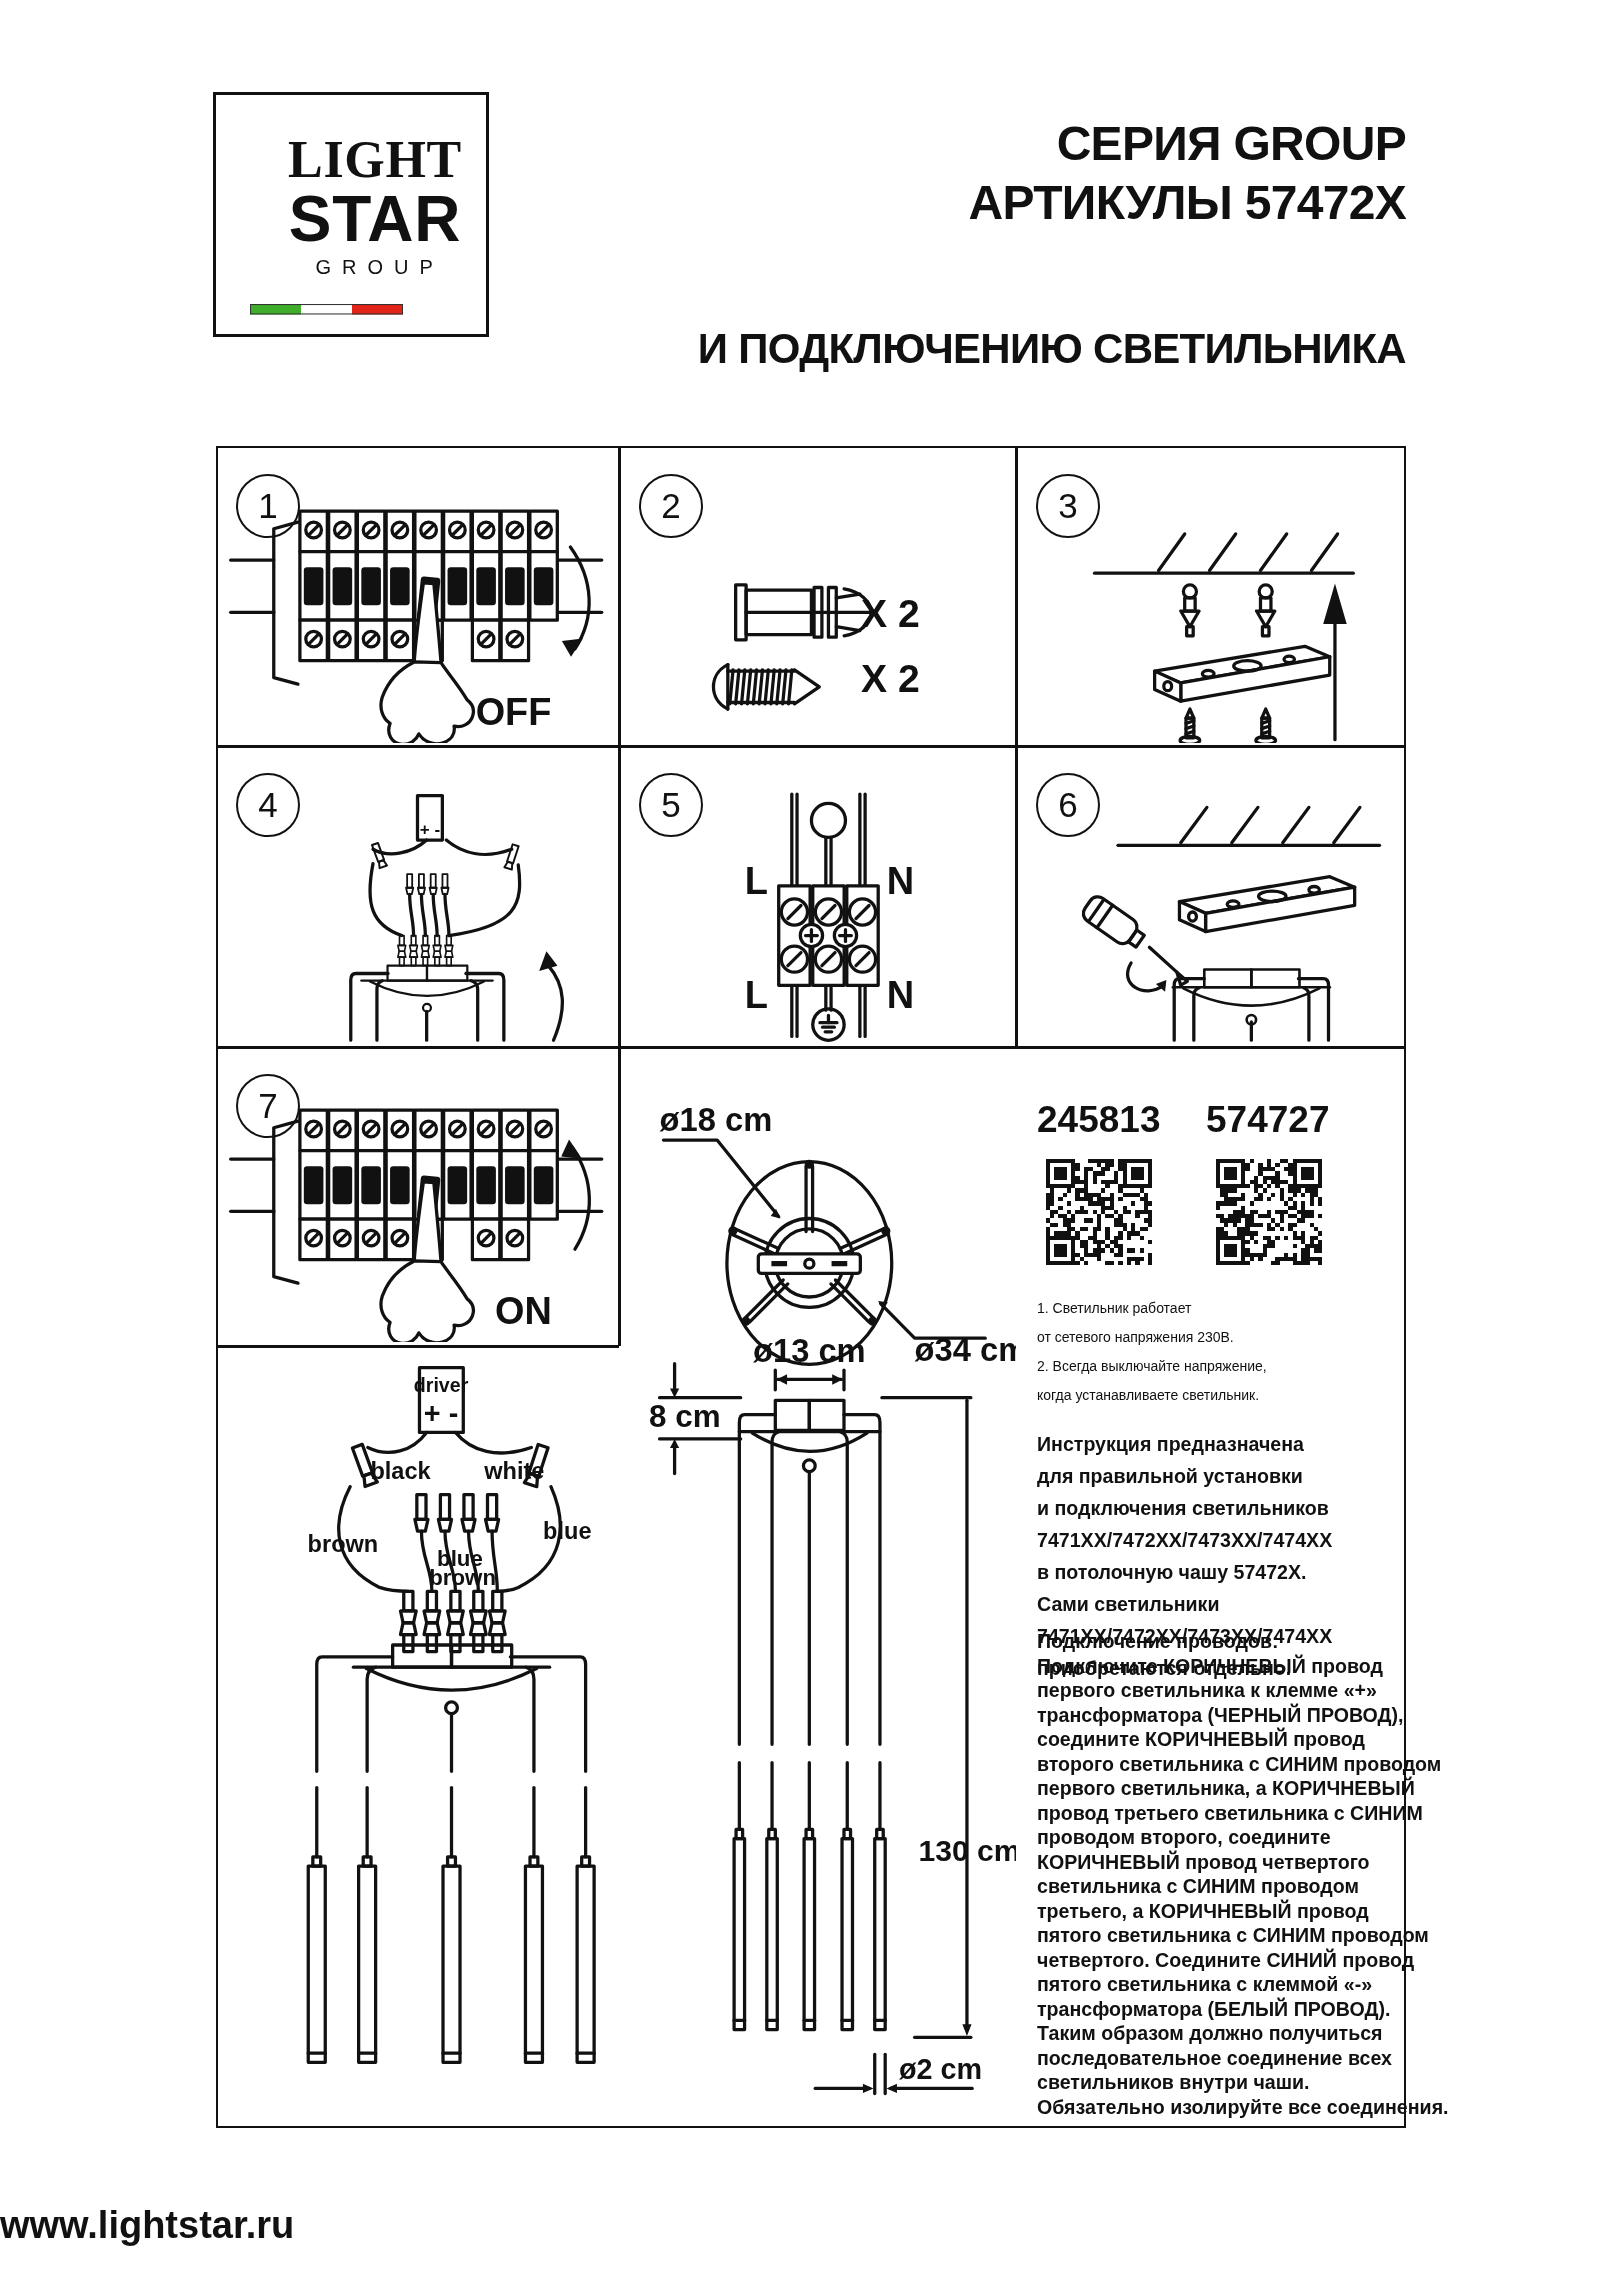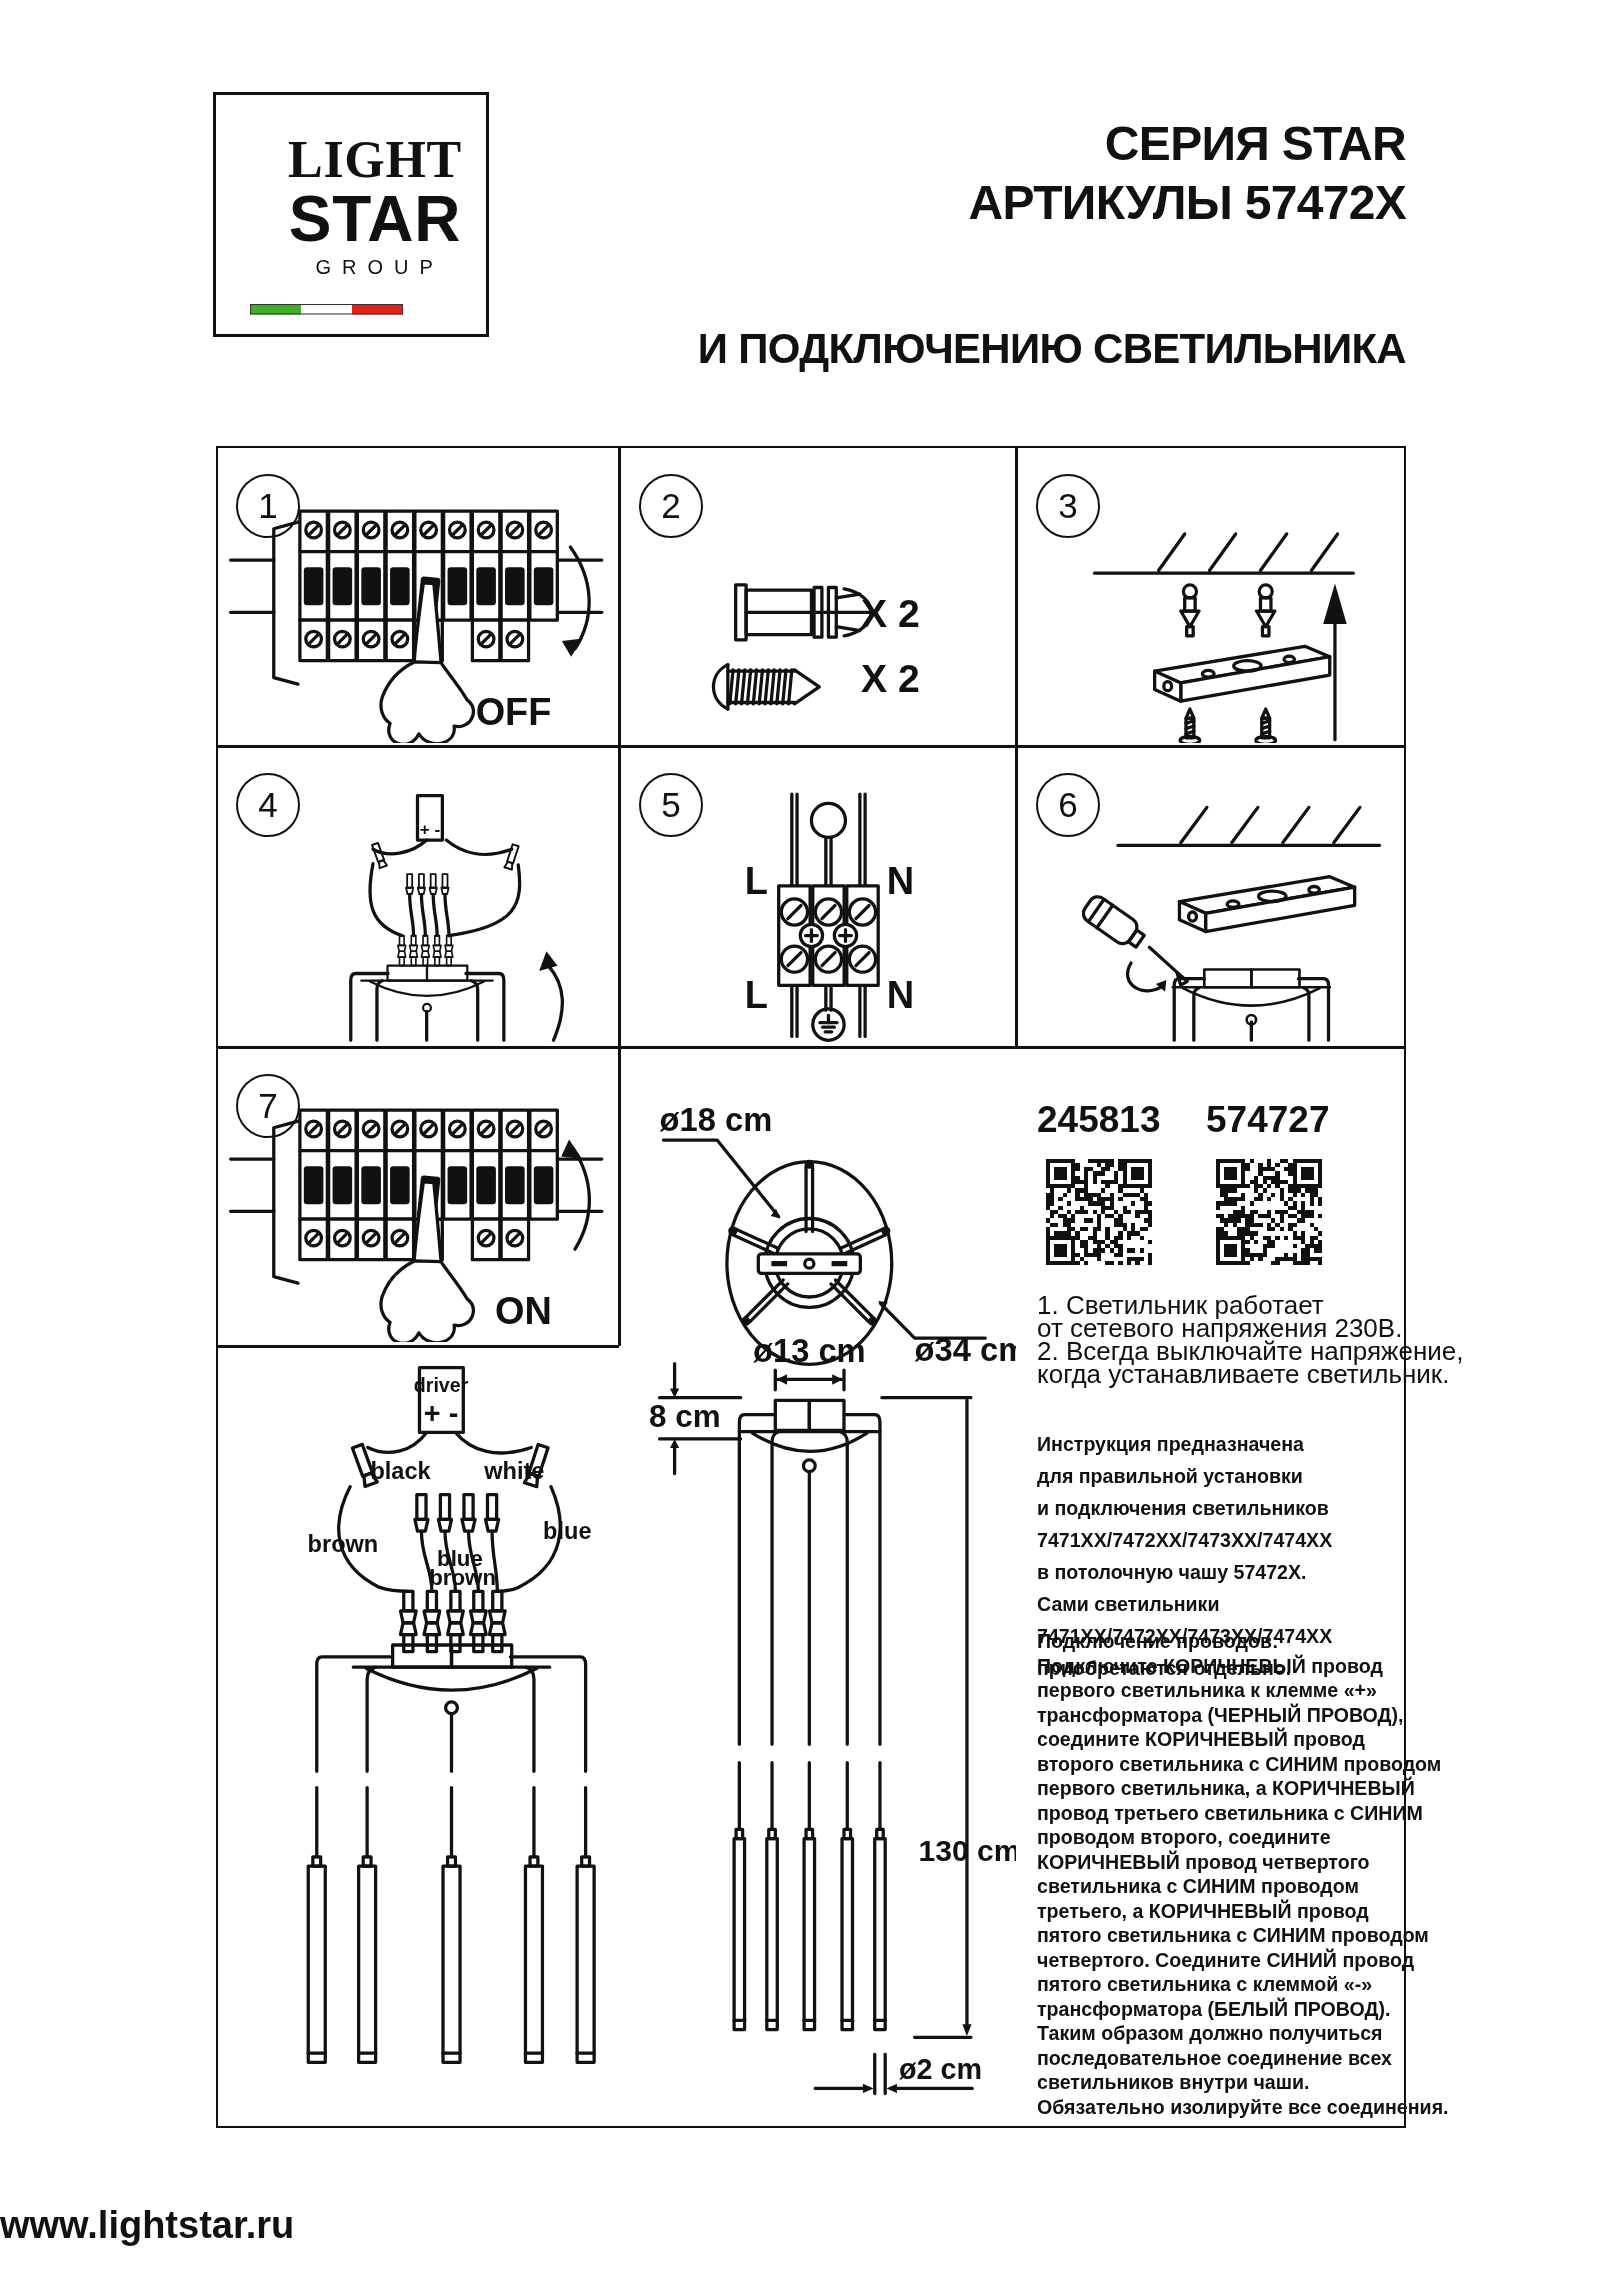--- a/index.html
+++ b/index.html
@@ -121,21 +121,21 @@
     <div class="l2">STAR</div>
     <div class="l3">GROUP</div>
     <svg class="abs" style="left:34px;top:209px" width="153" height="10.5" viewBox="0 0 234 16">
       <rect x="0" y="0" width="78" height="16" fill="#3fae2a"></rect>
       <rect x="78" y="0" width="78" height="16" fill="#ffffff"></rect>
       <rect x="156" y="0" width="78" height="16" fill="#e2231a"></rect>
       <rect x="0.8" y="0.8" width="232.4" height="14.4" fill="none" stroke="#333" stroke-width="1.6"></rect>
     </svg>
   </div>
 
-  <div class="rtitle" style="top:116px;font-size:48px">СЕРИЯ STAR</div>
+  <div class="rtitle" style="top:116px;font-size:48px">СЕРИЯ GROUP</div>
   <div class="rtitle" style="top:175px;font-size:48px">АРТИКУЛЫ 57472X</div>
   <div class="rtitle" style="top:325px;font-size:42px">И ПОДКЛЮЧЕНИЮ СВЕТИЛЬНИКА</div>
 
   <div class="abs" style="left:216px;top:446px;width:1190px;height:1682px;border:2.6px solid #111"></div>
   <div class="bar" style="left:618px;top:446px;width:2.6px;height:900px"></div>
   <div class="bar" style="left:1015px;top:446px;width:2.6px;height:601px"></div>
   <div class="bar" style="left:216px;top:745px;width:1190px;height:2.6px"></div>
   <div class="bar" style="left:216px;top:1046px;width:1190px;height:2.6px"></div>
   <div class="bar" style="left:216px;top:1345px;width:403px;height:2.6px"></div>
 
@@ -1163,20 +1163,20 @@
       <rect x="9" y="26" width="1" height="1" fill="#111"></rect>
       <rect x="15" y="26" width="1" height="1" fill="#111"></rect>
       <rect x="16" y="26" width="1" height="1" fill="#111"></rect>
       <rect x="20" y="26" width="1" height="1" fill="#111"></rect>
       <rect x="21" y="26" width="1" height="1" fill="#111"></rect>
       <rect x="22" y="26" width="1" height="1" fill="#111"></rect>
       <rect x="23" y="26" width="1" height="1" fill="#111"></rect>
       <rect x="26" y="26" width="1" height="1" fill="#111"></rect>
     </svg>
 
-  <div class="txtblock" style="top:1294px;font-size:26px;line-height:23px;">1. Светильник работает<br>от сетевого напряжения 230В.<br>2. Всегда выключайте напряжение,<br>когда устанавливаете светильник.</div>
+  <div class="txtblock" style="top:1294px;font-size:14px;line-height:29px;">1. Светильник работает<br>от сетевого напряжения 230В.<br>2. Всегда выключайте напряжение,<br>когда устанавливаете светильник.</div>
   <div class="txtblock" style="top:1428px;font-size:19.6px;line-height:32px;font-weight:bold;">Инструкция предназначена<br>для правильной установки<br>и подключения светильников<br>7471XX/7472XX/7473XX/7474XX<br>в потолочную чашу 57472X.<br>Сами светильники<br>7471XX/7472XX/7473XX/7474XX<br>приобретаются отдельно.</div>
   <div class="txtblock" style="top:1629px;font-size:19.6px;line-height:24.5px;font-weight:bold;">Подключение проводов:<br>Подключите КОРИЧНЕВЫЙ провод<br>первого светильника к клемме «+»<br>трансформатора (ЧЕРНЫЙ ПРОВОД),<br>соедините КОРИЧНЕВЫЙ провод<br>второго светильника с СИНИМ проводом<br>первого светильника, а КОРИЧНЕВЫЙ<br>провод третьего светильника с СИНИМ<br>проводом второго, соедините<br>КОРИЧНЕВЫЙ провод четвертого<br>светильника с СИНИМ проводом<br>третьего, а КОРИЧНЕВЫЙ провод<br>пятого светильника с СИНИМ проводом<br>четвертого. Соедините СИНИЙ провод<br>пятого светильника с клеммой «-»<br>трансформатора (БЕЛЫЙ ПРОВОД).<br>Таким образом должно получиться<br>последовательное соединение всех<br>светильников внутри чаши.<br>Обязательно изолируйте все соединения.</div>
 
   <div class="footer">www.lightstar.ru</div>
 
 </div>
 
 
 </body></html>

